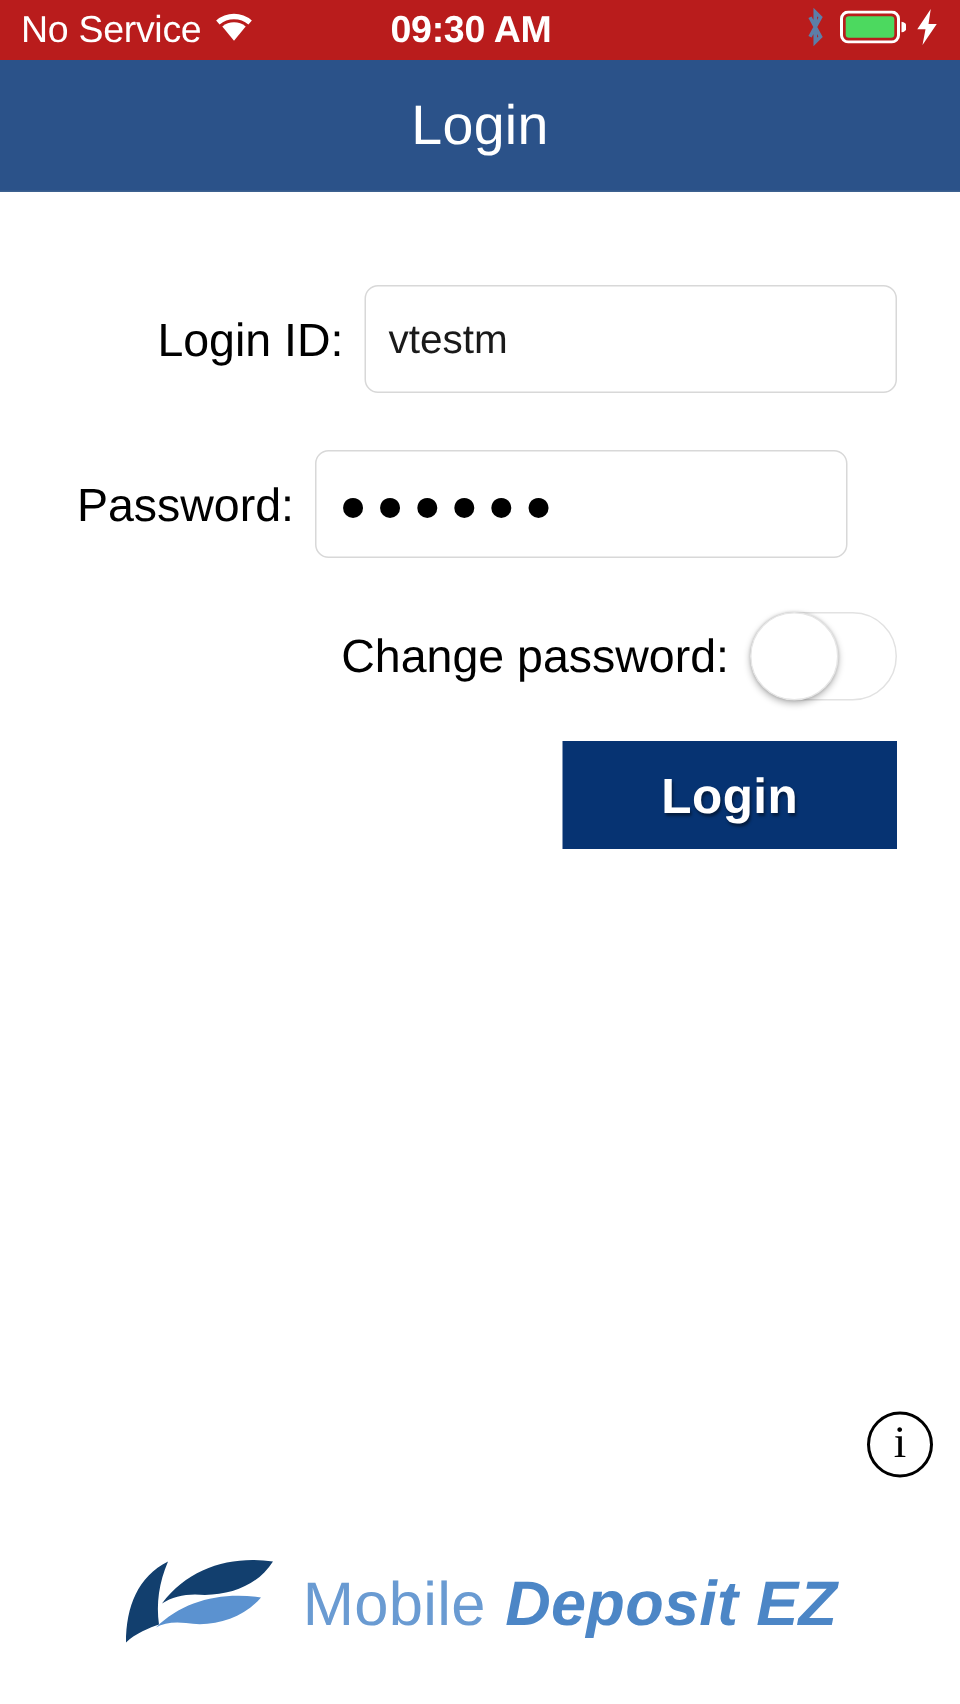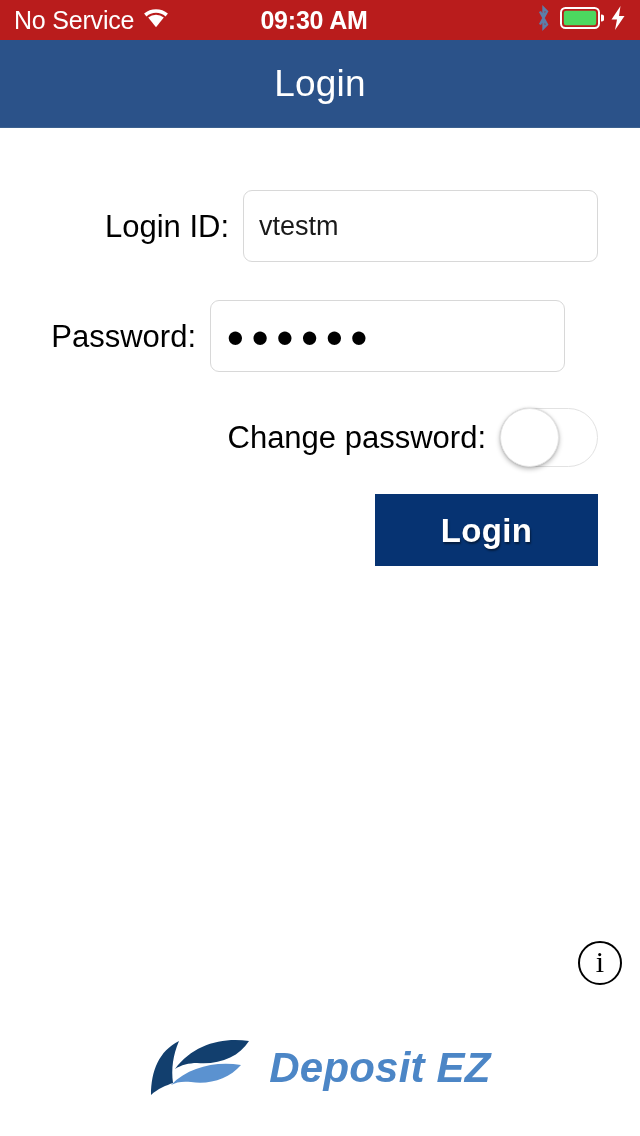--- a/index.html
+++ b/index.html
@@ -324,17 +324,18 @@
 
   <div class="logo">
     <span class="logo-mark">
       <svg width="104" height="62" viewBox="0 0 104 62">
         <path d="M2 60 C2 36, 10 16, 30 6 C24 20, 22 34, 24 48 C18 50, 8 54, 2 60 Z" fill="#123f6e"></path>
         <path d="M26 34 C44 10, 72 2, 100 6 C90 22, 70 30, 48 28 C40 28, 32 30, 26 34 Z" fill="#123f6e"></path>
         <path d="M22 50 C40 32, 66 26, 92 30 C80 44, 60 50, 42 47 C34 46, 27 47, 22 50 Z" fill="#5b92d0"></path>
       </svg>
     </span>
     <span class="logo-text">
+      <span class="logo-word-mobile">Mobile</span>
       <span class="logo-word-deposit">Deposit EZ</span>
     </span>
   </div>
 
 </div>
 
 </body></html>

